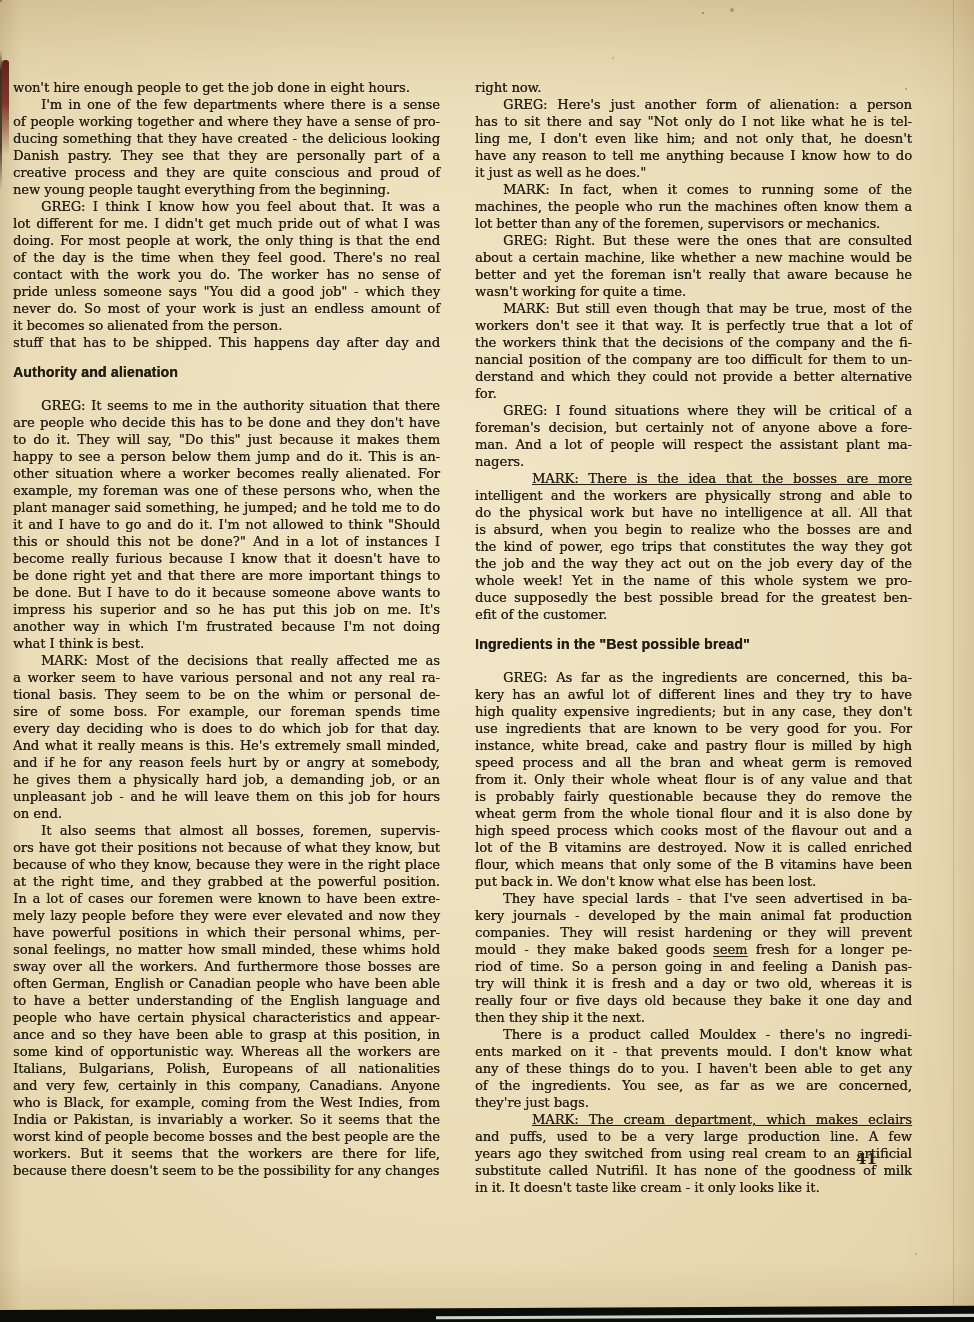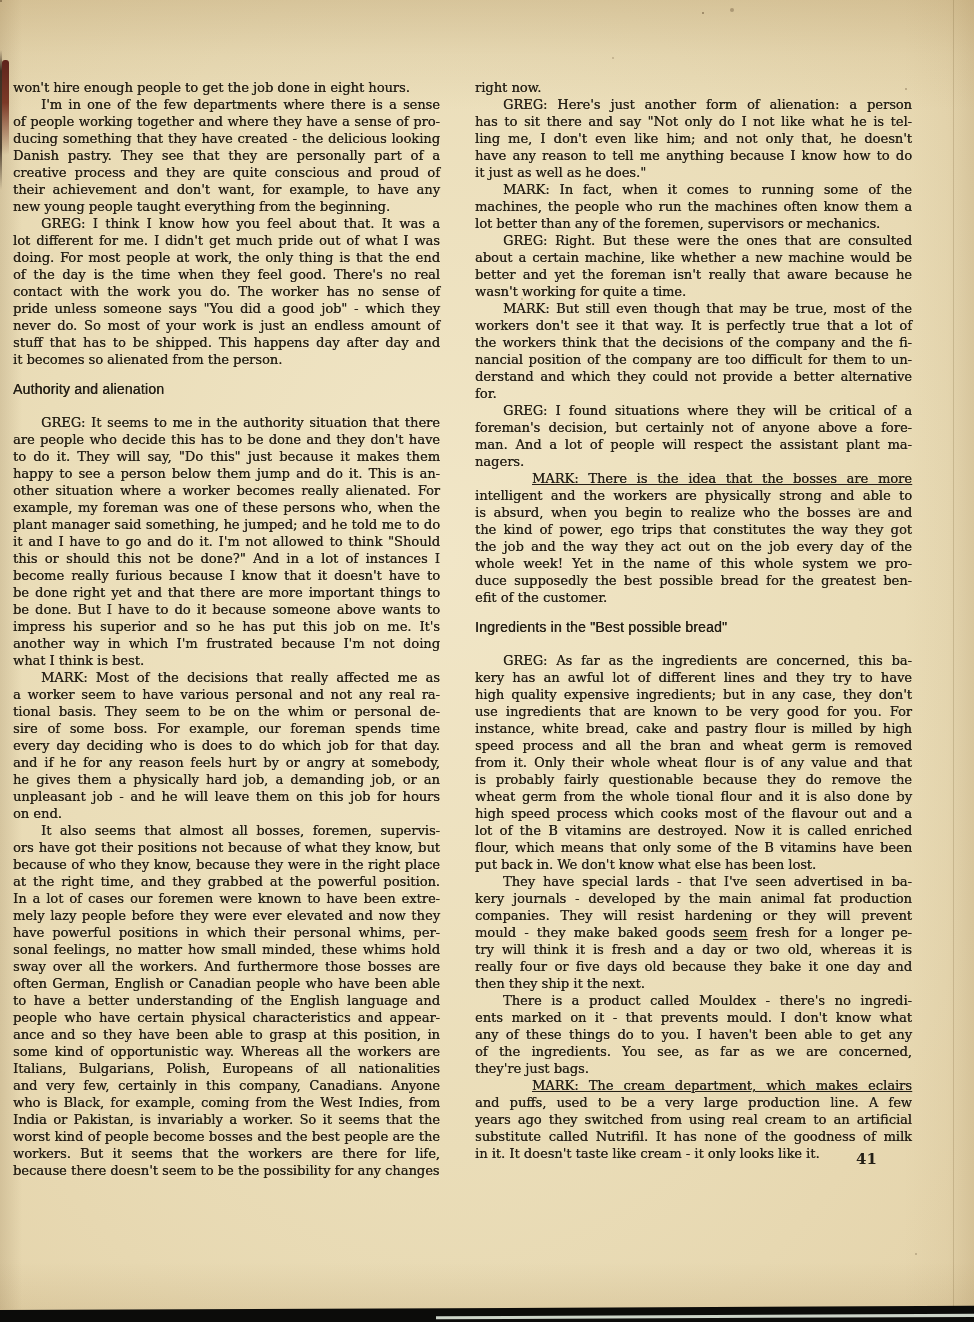--- a/index.html
+++ b/index.html
@@ -17,21 +17,21 @@
   .col { position:absolute; top:79px; font-size:13px; line-height:17px;
          text-shadow:0.25px 0 0 rgba(30,25,15,0.85); }
   #col-left  { left:13px;  width:427px; }
   #col-right { left:475px; width:437px; }
   .para { margin:0; }
   .line { text-align:justify; text-align-last:justify; }
   .line.last { text-align-last:left; }
   .line.first.ind-normal { padding-left:28px; }
   .line.first.ind-large  { padding-left:57px;text-decoration:underline; }
   .heading {
-    font-family:"Liberation Sans",sans-serif; font-weight:normal; font-size:14px;
+    font-family:"Liberation Sans",sans-serif; font-weight:bold; font-size:14px;
     letter-spacing:0.2px; margin:13px 0 16px 0; text-shadow:0.3px 0 0 #241f16;
   }
   u { text-underline-offset:2px; }
   #page-number { position:absolute; left:856px; top:1150px; width:50px;
     font-weight:bold; font-size:15px; text-align:left; }
   #edge-line { position:absolute; left:0; top:50px; width:2px; height:140px;
     background:linear-gradient(180deg, rgba(35,22,14,0.0), rgba(35,22,14,0.85) 15%, rgba(35,22,14,0.75) 70%, rgba(35,22,14,0)); }
   #edge-mark { position:absolute; left:2px; top:60px; width:7px; height:95px; border-radius:3px;
     background:linear-gradient(180deg, #5e241c, #7c3a28 45%, rgba(124,58,40,0)); }
   #right-crease { position:absolute; left:953px; top:0; width:1px; height:1322px;
@@ -59,33 +59,32 @@
   <div class="col" id="col-left">
       <div class="para">
         <div class="line first ind-none last">won't hire enough people to get the job done in eight hours.</div>
       </div>
       <div class="para">
         <div class="line first ind-normal">I'm in one of the few departments where there is a sense</div>
         <div class="line">of people working together and where they have a sense of pro-</div>
         <div class="line">ducing something that they have created - the delicious looking</div>
         <div class="line">Danish pastry.  They see that they are personally part of a</div>
         <div class="line">creative process and they are quite conscious and proud of</div>
-        <div class="line">their achievement and don't want, for example, to have any</div>
         <div class="line last">new young people taught everything from the beginning.</div>
       </div>
       <div class="para">
         <div class="line first ind-normal">GREG:  I think I know how you feel about that.  It was a</div>
         <div class="line">lot different for me.  I didn't get much pride out of what I was</div>
         <div class="line">doing.  For most people at work, the only thing is that the end</div>
         <div class="line">of the day is the time when they feel good.  There's no real</div>
         <div class="line">contact with the work you do.  The worker has no sense of</div>
         <div class="line">pride unless someone says "You did a good job" - which they</div>
         <div class="line">never do.  So most of your work is just an endless amount of</div>
+        <div class="line last">it becomes so alienated from the person.</div>
         <div class="line">stuff that has to be shipped.  This happens day after day and</div>
-        <div class="line last">it becomes so alienated from the person.</div>
       </div>
       <div class="heading">Authority and alienation</div>
       <div class="para">
         <div class="line first ind-normal">GREG:  It seems to me in the authority situation that there</div>
         <div class="line">are people who decide this has to be done and they don't have</div>
         <div class="line">to do it.  They will say, "Do this" just because it makes them</div>
         <div class="line">happy to see a person below them jump and do it.  This is an-</div>
         <div class="line">other situation where a worker becomes really alienated.  For</div>
         <div class="line">example, my foreman was one of these persons who, when the</div>
         <div class="line">plant manager said something, he jumped; and he told me to do</div>
@@ -97,20 +96,21 @@
         <div class="line">impress his superior and so he has put this job on me.  It's</div>
         <div class="line">another way in which I'm frustrated because I'm not doing</div>
         <div class="line last">what I think is best.</div>
       </div>
       <div class="para">
         <div class="line first ind-normal">MARK:  Most of the decisions that really affected me as</div>
         <div class="line">a worker seem to have various personal and not any real ra-</div>
         <div class="line">tional basis.  They seem to be on the whim or personal de-</div>
         <div class="line">sire of some boss.  For example, our foreman spends time</div>
         <div class="line">every day deciding who is does to do which job for that day.</div>
+        <div class="line">And what it really means is this.  He's extremely small minded,</div>
         <div class="line">and if he for any reason feels hurt by or angry at somebody,</div>
         <div class="line">he gives them a physically hard job, a demanding job, or an</div>
         <div class="line">unpleasant job - and he will leave them on this job for hours</div>
         <div class="line last">on end.</div>
       </div>
       <div class="para">
         <div class="line first ind-normal">It also seems that almost all bosses, foremen, supervis-</div>
         <div class="line">ors have got their positions not because of what they know, but</div>
         <div class="line">because of who they know, because they were in the right place</div>
         <div class="line">at the right time, and they grabbed at the powerful position.</div>
@@ -165,20 +165,21 @@
       </div>
       <div class="para">
         <div class="line first ind-normal">GREG:  I found situations where they will be critical of a</div>
         <div class="line">foreman's decision, but certainly not of anyone above a fore-</div>
         <div class="line">man.  And a lot of people will respect the assistant plant ma-</div>
         <div class="line last">nagers.</div>
       </div>
       <div class="para">
         <div class="line first ind-large">MARK:  There is the idea that the bosses are more</div>
         <div class="line">intelligent and the workers are physically strong and able to</div>
+        <div class="line">do the physical work but have no intelligence at all.  All that</div>
         <div class="line">is absurd, when you begin to realize who the bosses are and</div>
         <div class="line">the kind of power, ego trips that constitutes the way they got</div>
         <div class="line">the job and the way they act out on the job every day of the</div>
         <div class="line">whole week!  Yet in the name of this whole system we pro-</div>
         <div class="line">duce supposedly the best possible bread for the greatest ben-</div>
         <div class="line last">efit of the customer.</div>
       </div>
       <div class="heading">Ingredients in the "Best possible bread"</div>
       <div class="para">
         <div class="line first ind-normal">GREG:  As far as the ingredients are concerned, this ba-</div>
@@ -193,20 +194,21 @@
         <div class="line">high speed process which cooks most of the flavour out and a</div>
         <div class="line">lot of the B vitamins are destroyed.  Now it is called enriched</div>
         <div class="line">flour, which means that only some of the B vitamins have been</div>
         <div class="line last">put back in.  We don't know what else has been lost.</div>
       </div>
       <div class="para">
         <div class="line first ind-normal">They have special lards - that I've seen advertised in ba-</div>
         <div class="line">kery journals - developed by the main animal fat production</div>
         <div class="line">companies.  They will resist hardening or they will prevent</div>
         <div class="line">mould - they make baked goods <u>seem</u> fresh for a longer pe-</div>
+        <div class="line">riod of time.  So a person going in and feeling a Danish pas-</div>
         <div class="line">try will think it is fresh and a day or two old, whereas it is</div>
         <div class="line">really four or five days old because they bake it one day and</div>
         <div class="line last">then they ship it the next.</div>
       </div>
       <div class="para">
         <div class="line first ind-normal">There is a product called  Mouldex - there's no ingredi-</div>
         <div class="line">ents marked on it - that prevents mould.  I don't know what</div>
         <div class="line">any of these things do to you.  I haven't been able to get any</div>
         <div class="line">of the ingredients.  You see, as far as we are concerned,</div>
         <div class="line last">they're just bags.</div>

